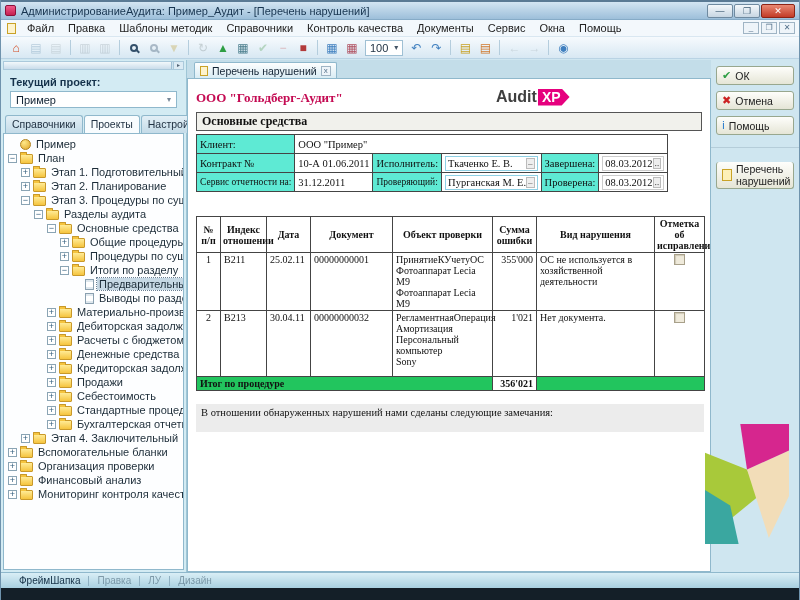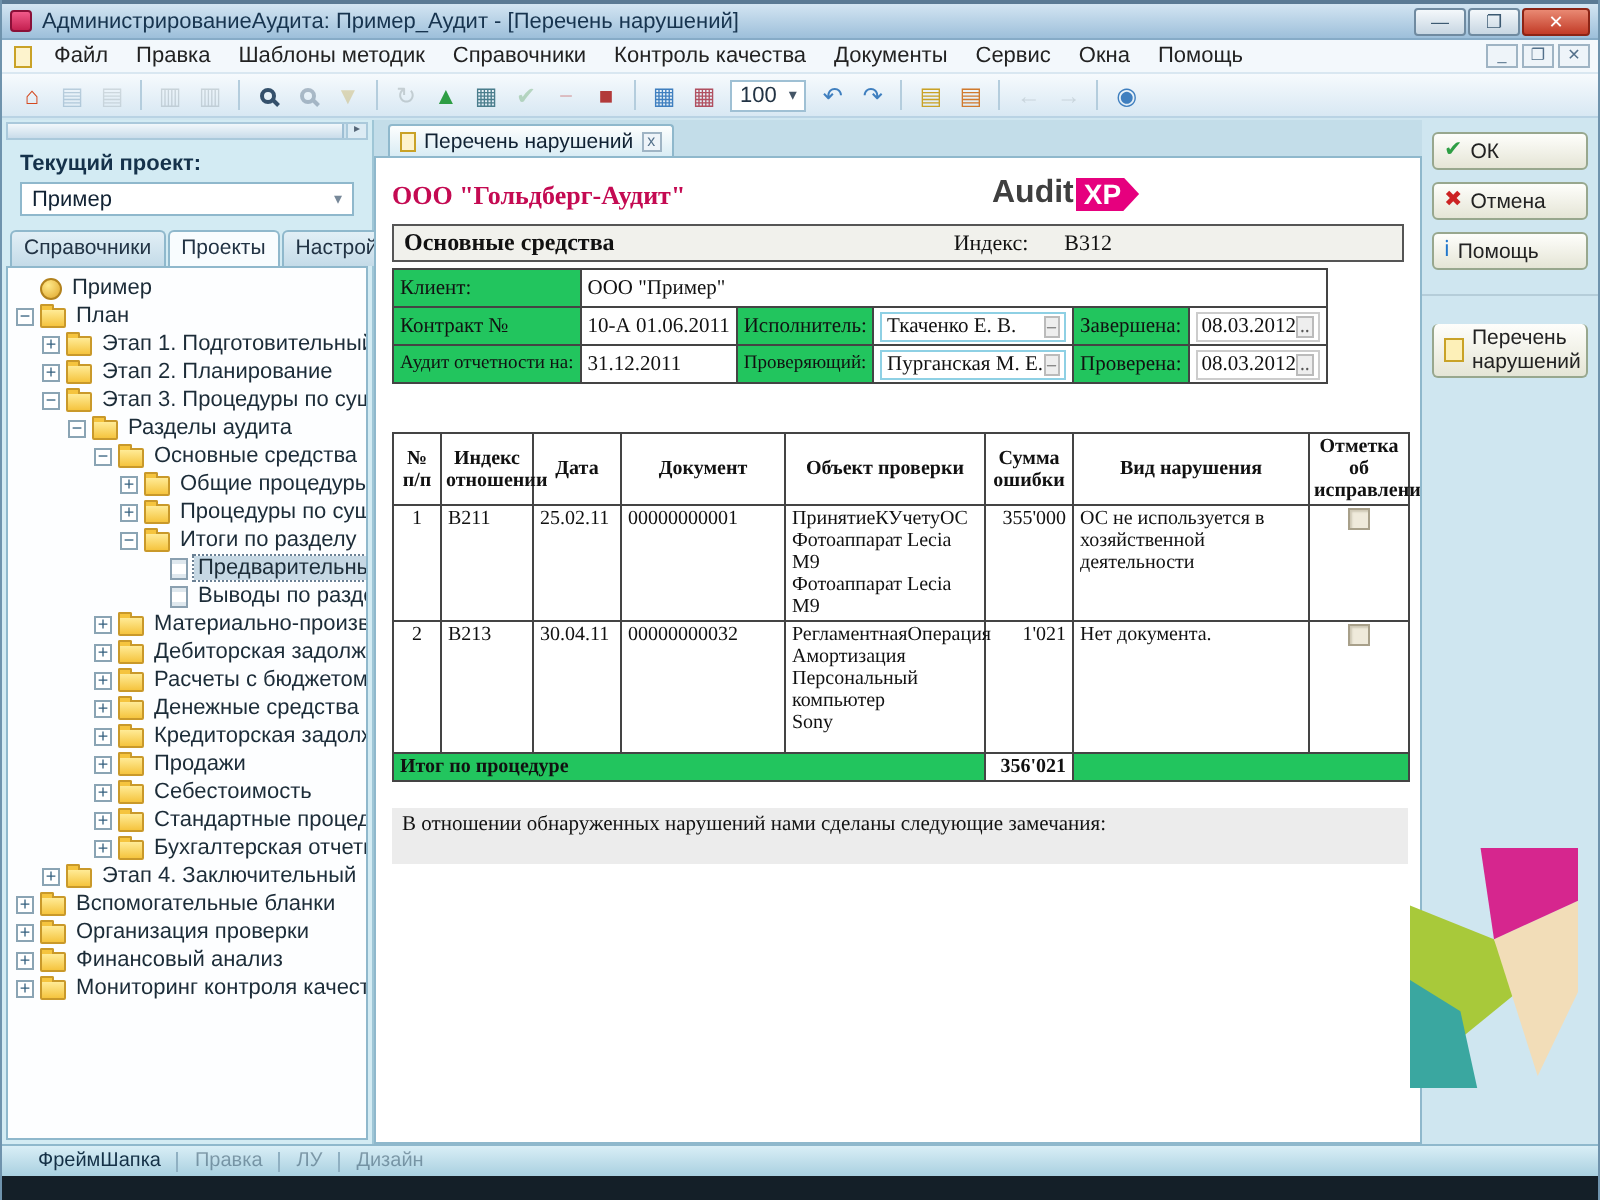--- a/index.html
+++ b/index.html
@@ -81,21 +81,21 @@
   .brand { position:absolute; left:300px; top:0; display:flex; align-items:center; font-family:"Liberation Sans",sans-serif; }
   .brand-audit { font-weight:bold; font-size:16px; color:#3f3f3f; letter-spacing:0; }
   .brand-xp { margin-left:1px; background:#e6007e; color:#fff; font-weight:bold; font-size:14px;
     padding:0 9px 1px 4px; clip-path:polygon(0 0,75% 0,100% 50%,75% 100%,0 100%); }
   .section-bar { margin-top:4px; border:1px solid #555; background:#f1f1ec; display:flex; align-items:center;
     padding:1px 5px; font-size:12px; }
   .section-title { font-weight:bold; }
   .index-group { margin-left:auto; display:flex; gap:18px; padding-right:140px; font-size:11px; }
   table.formgrid { border-collapse:collapse; margin-top:3px; table-layout:fixed; }
   table.formgrid td { border:1px solid #444; font-size:10.5px; padding:1px 3px; height:19px; overflow:hidden; white-space:nowrap; }
-  td.flabel { background:#22c55e; }
+  td.flabel { background:#5eead4; }
   .field { border:1px solid #8ed0e4; height:15px; display:flex; align-items:center; justify-content:space-between; padding:0 2px; }
   .mini-btn { color:#555; font-size:9px; line-height:9px; padding:0 1px; background:#eee; border:1px solid #bbb; }
   table.procgrid { border-collapse:collapse; margin-top:10px; table-layout:fixed; }
   table.procgrid td { border:1px solid #444; font-size:10.5px; padding:1px 4px; height:16px; }
   table.maintbl { border-collapse:collapse; margin-top:24px; table-layout:fixed; }
   table.maintbl th { border:1px solid #444; font-size:10px; font-weight:bold; padding:1px 2px; background:#fff; vertical-align:middle; }
   table.maintbl td { border:1px solid #444; font-size:10px; padding:1px 3px; vertical-align:top; }
   td.cnum { text-align:center; vertical-align:middle; }
   td.cobj { white-space:pre-line; }
   td.camt { text-align:right; }
@@ -358,24 +358,20 @@
   <div class="doc">
     <div class="doc-header">
       <span class="company">ООО "Гольдберг-Аудит"</span>
       <span class="brand">
         <span class="brand-audit">Audit</span>
         <span class="brand-xp">XP</span>
       </span>
     </div>
     <div class="section-bar">
       <span class="section-title">Основные средства</span>
-      <span class="index-group">
-        <span>Индекс:</span>
-        <span>В312</span>
-      </span>
     </div>
 
     <table class="formgrid">
       <colgroup>
           <col style="width:65px">
           <col style="width:60px">
           <col style="width:49px">
           <col style="width:91px">
           <col style="width:42px">
           <col style="width:55px">
@@ -397,21 +393,21 @@
             </td>
         <td class="flabel">Завершена:</td>
         <td>
               <span class="field" style="border-color:#ccc;">
           <span>08.03.2012</span>
           <span class="mini-btn">‥</span>
         </span>
             </td>
       </tr>
       <tr>
-        <td class="flabel" style="font-size:9.5px;">Аудит отчетности на:</td>
+        <td class="flabel" style="font-size:9.5px;">Сервис отчетности на:</td>
         <td>31.12.2011</td>
         <td class="flabel" style="font-size:9.5px;">Проверяющий:</td>
         <td>
               <span class="field">
           <span>Пурганская М. Е.</span>
           <span class="mini-btn">–</span>
         </span>
             </td>
         <td class="flabel">Проверена:</td>
         <td>

